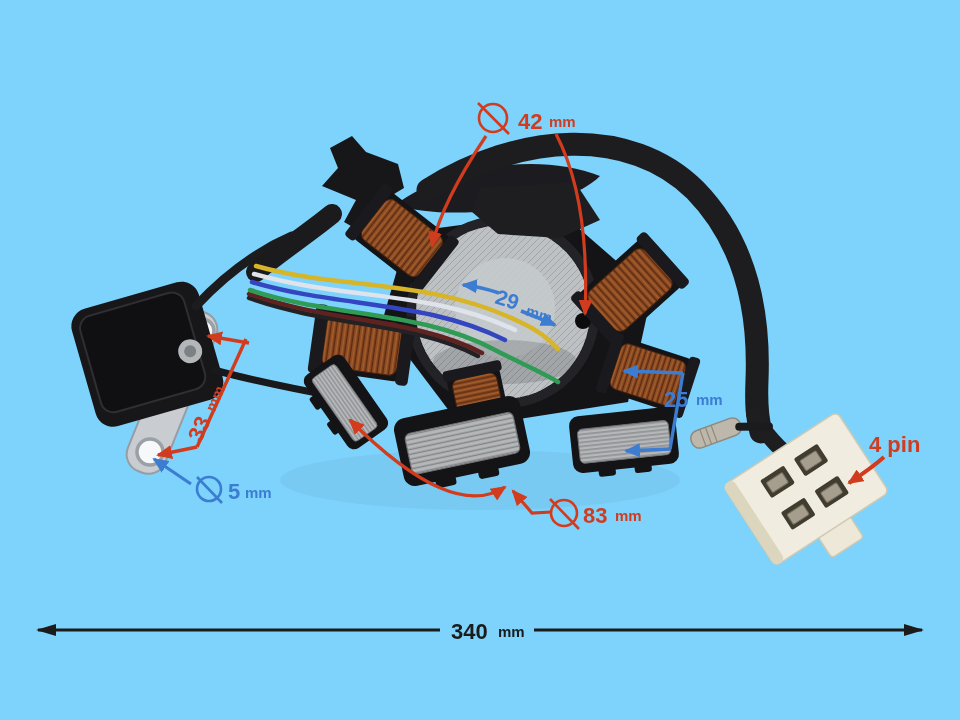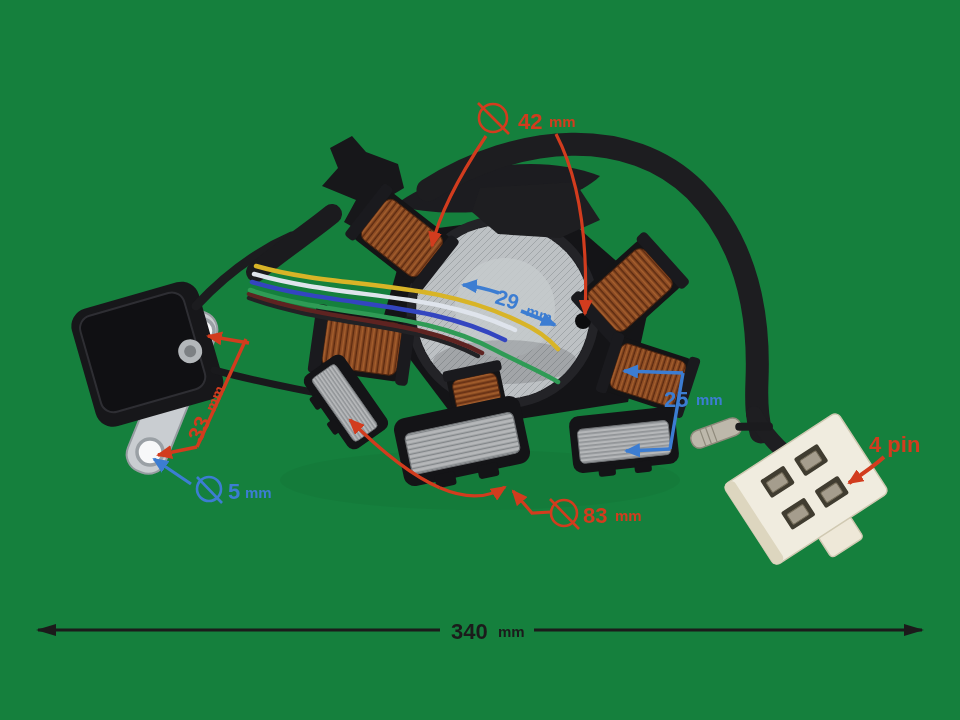--- a/index.html
+++ b/index.html
@@ -1,16 +1,16 @@
 <!DOCTYPE html>
 <html><head>
 <meta charset="utf-8">
 <style>
   html,body{margin:0;padding:0;background:#fff;}
-  .stage{position:relative;width:960px;height:720px;background:#15803d;overflow:hidden;
+  .stage{position:relative;width:960px;height:720px;background:#7dd3fc;overflow:hidden;
          font-family:"Liberation Sans", sans-serif;}
   svg{display:block}
   .num{font:bold 22px "Liberation Sans",sans-serif;}
   .num21{font:bold 21px "Liberation Sans",sans-serif;}
   .unit{font:bold 15px "Liberation Sans",sans-serif;}
   .red-t{fill:#d23c1e;}
   .blue-t{fill:#3c7dd2;}
   .blk-t{fill:#1b1b1b;}
   .red-s{stroke:#d23c1e;fill:none;}
   .blue-s{stroke:#3c7dd2;fill:none;}

